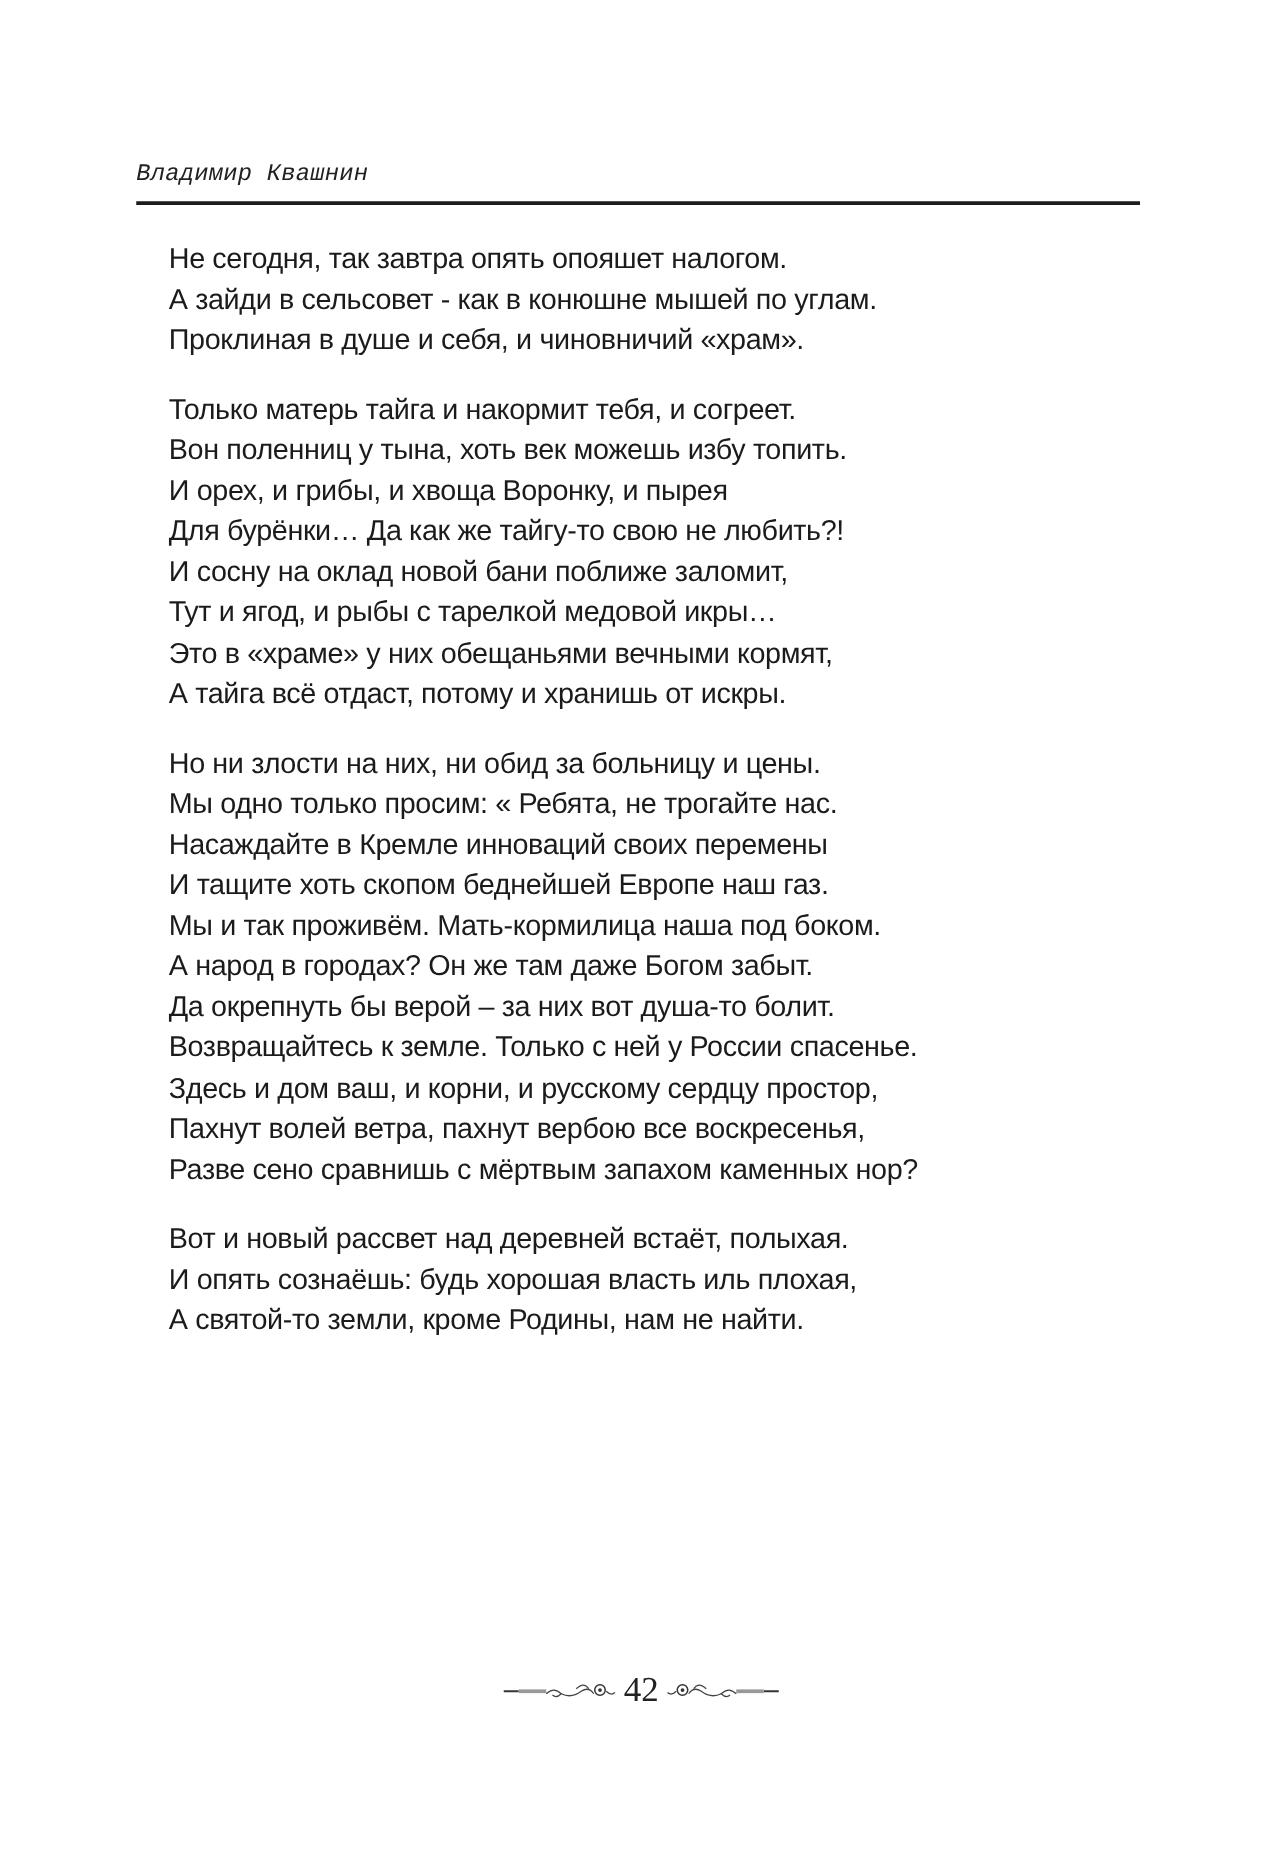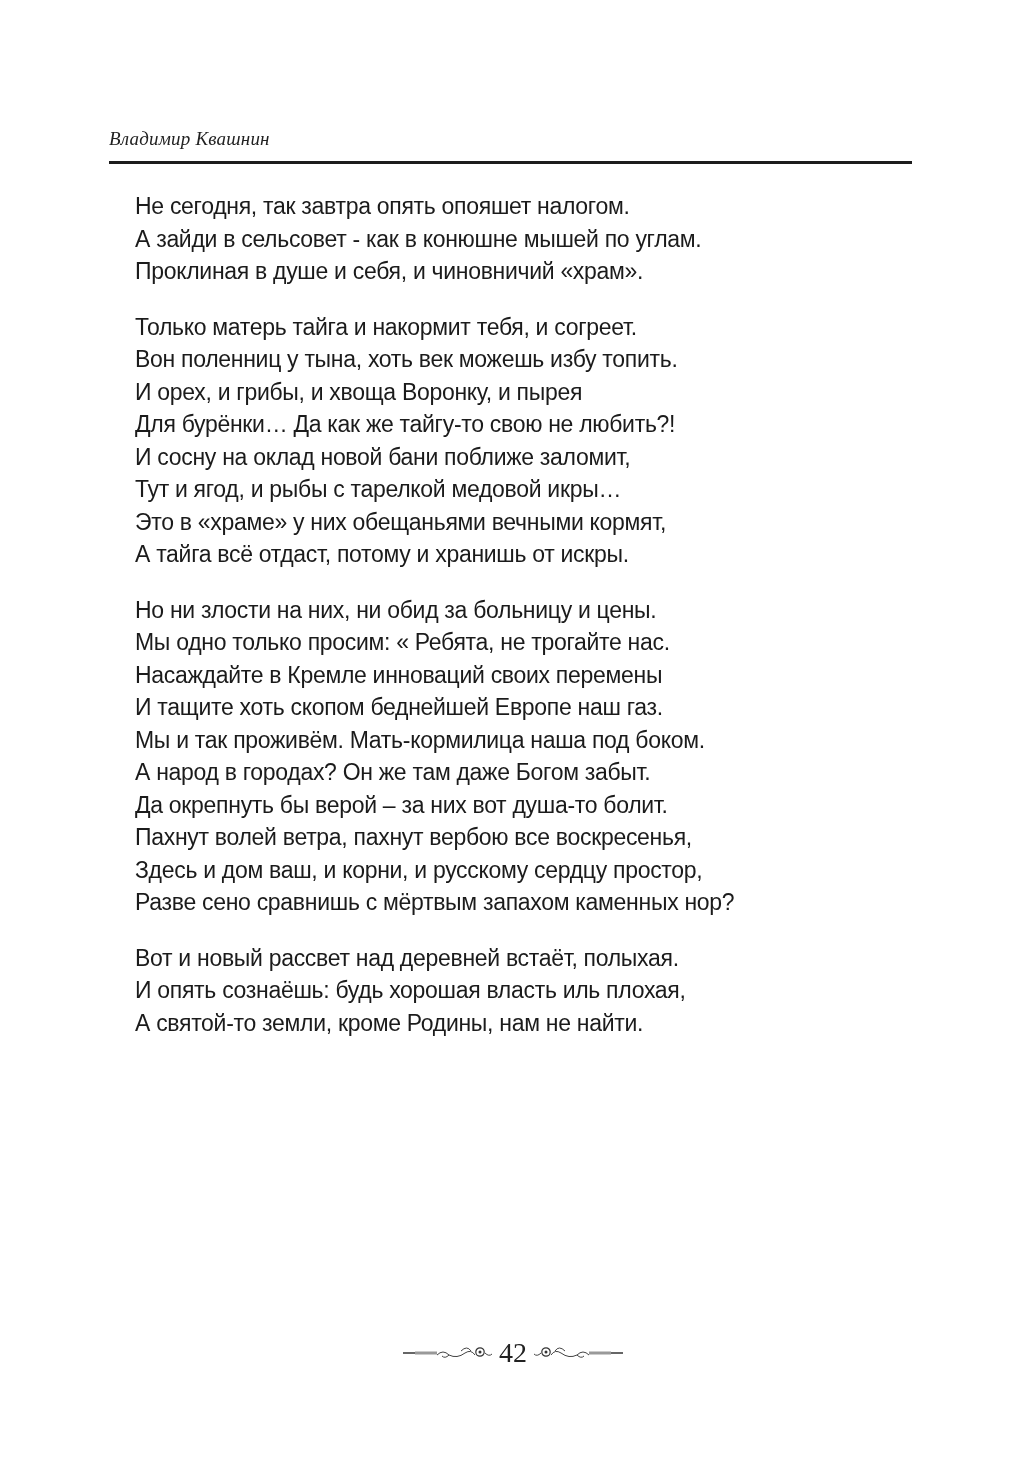--- a/index.html
+++ b/index.html
@@ -11,21 +11,21 @@
       width: 1026px;
       height: 1482px;
       position: relative;
       overflow: hidden;
       color: #1a1a1a;
     }
     .running-header {
       position: absolute;
       left: 109px;
       top: 128px;
-      font-family: Liberation Serif, serif;
+      font-family: Liberation Mono, monospace;
       font-style: italic;
       font-size: 19px;
       color: #222;
       letter-spacing: 0.2px;
     }
     .header-rule {
       position: absolute;
       left: 109px;
       top: 161px;
       width: 803px;
@@ -100,22 +100,23 @@
     <span class="line">А тайга всё отдаст, потому и хранишь от искры.</span>
   </div>
   <div class="stanza">
     <span class="line">Но ни злости на них, ни обид за больницу и цены.</span>
     <span class="line">Мы одно только просим: « Ребята, не трогайте нас.</span>
     <span class="line">Насаждайте в Кремле инноваций своих перемены</span>
     <span class="line">И тащите хоть скопом беднейшей Европе наш газ.</span>
     <span class="line">Мы и так проживём. Мать-кормилица наша под боком.</span>
     <span class="line">А народ в городах? Он же там даже Богом забыт.</span>
     <span class="line">Да окрепнуть бы верой – за них вот душа-то болит.</span>
+    <span class="line">Возвращайтесь к земле. Только с ней у России спасенье.</span>
+    <span class="line">Здесь и дом ваш, и корни, и русскому сердцу простор,</span>
     <span class="line">Пахнут волей ветра, пахнут вербою все воскресенья,</span>
-    <span class="line">Здесь и дом ваш, и корни, и русскому сердцу простор,</span>
     <span class="line">Разве сено сравнишь с мёртвым запахом каменных нор?</span>
   </div>
   <div class="stanza">
     <span class="line">Вот и новый рассвет над деревней встаёт, полыхая.</span>
     <span class="line">И опять сознаёшь: будь хорошая власть иль плохая,</span>
     <span class="line">А святой-то земли, кроме Родины, нам не найти.</span>
   </div>
 </div>
 
 <div class="footer">

